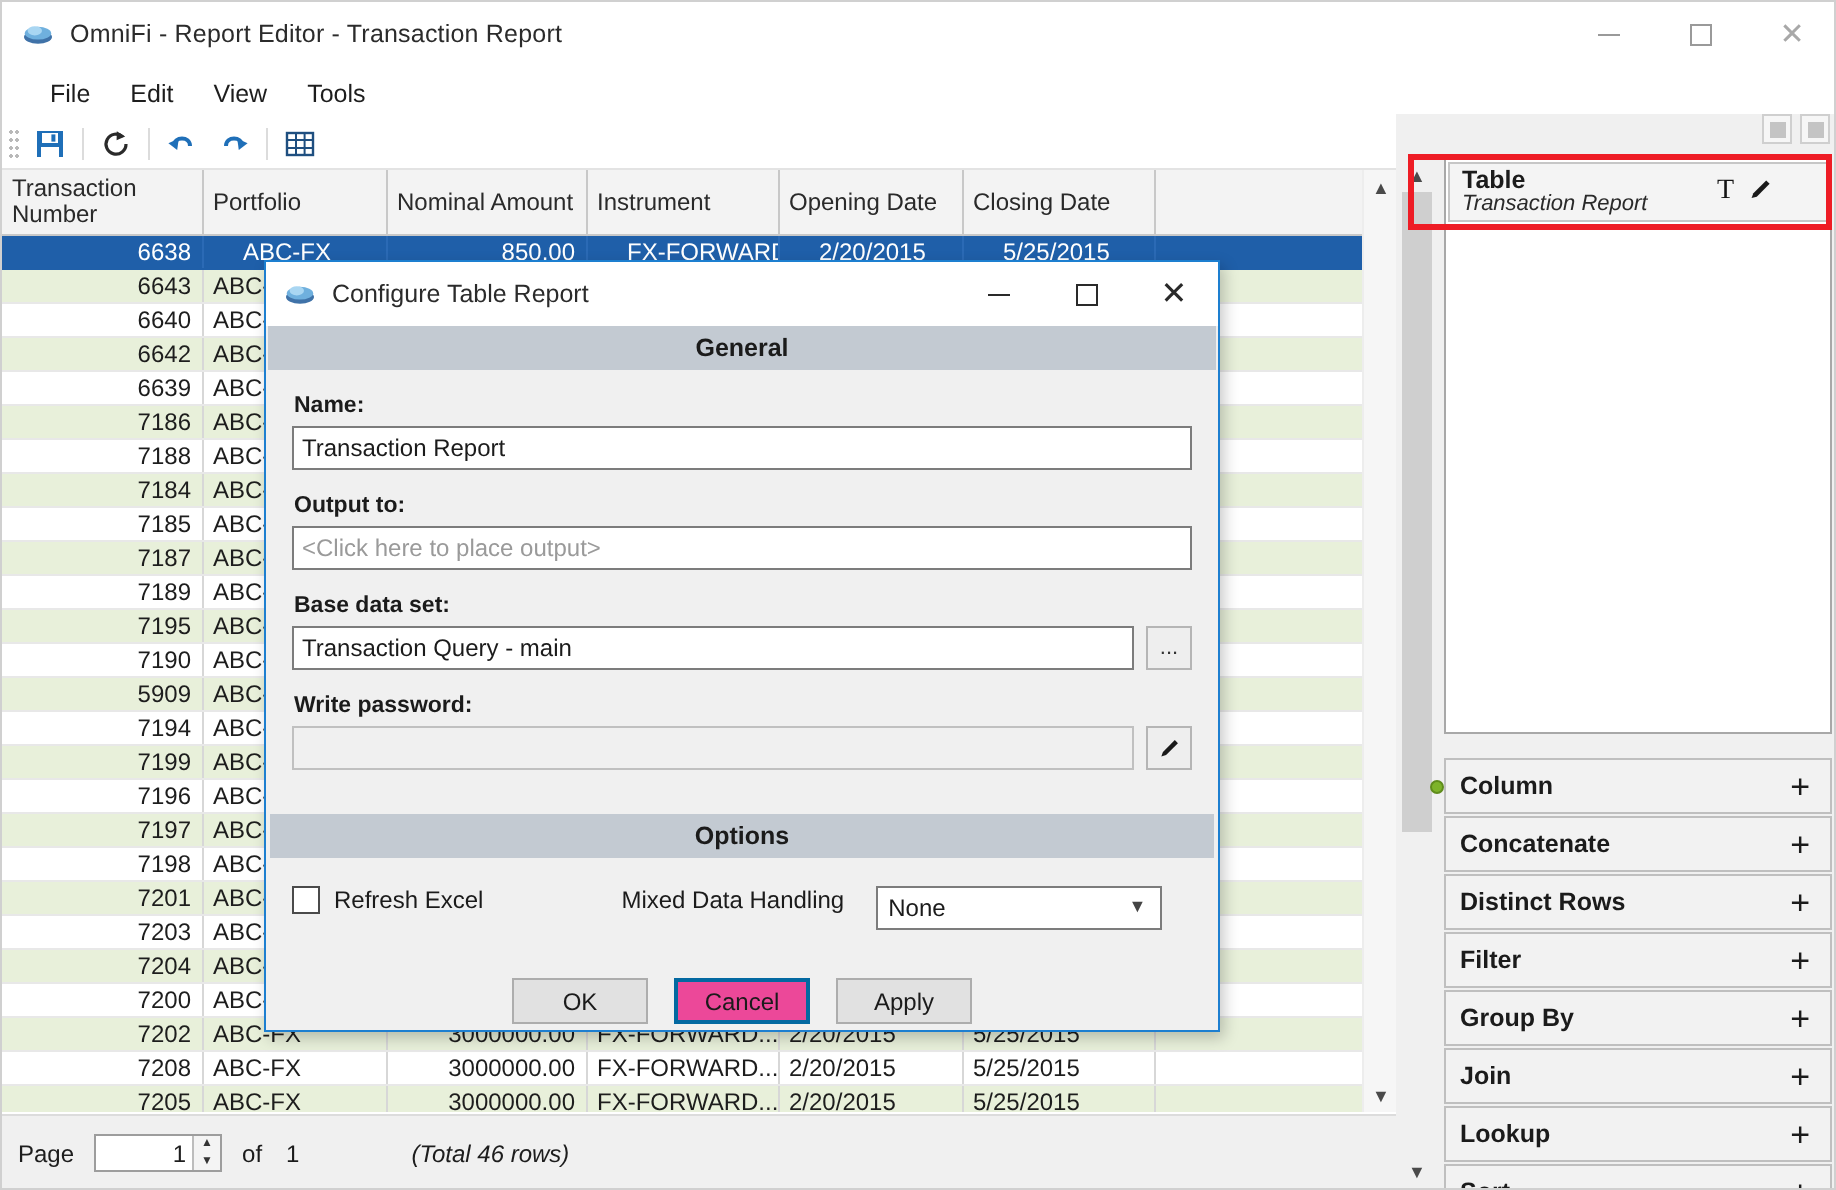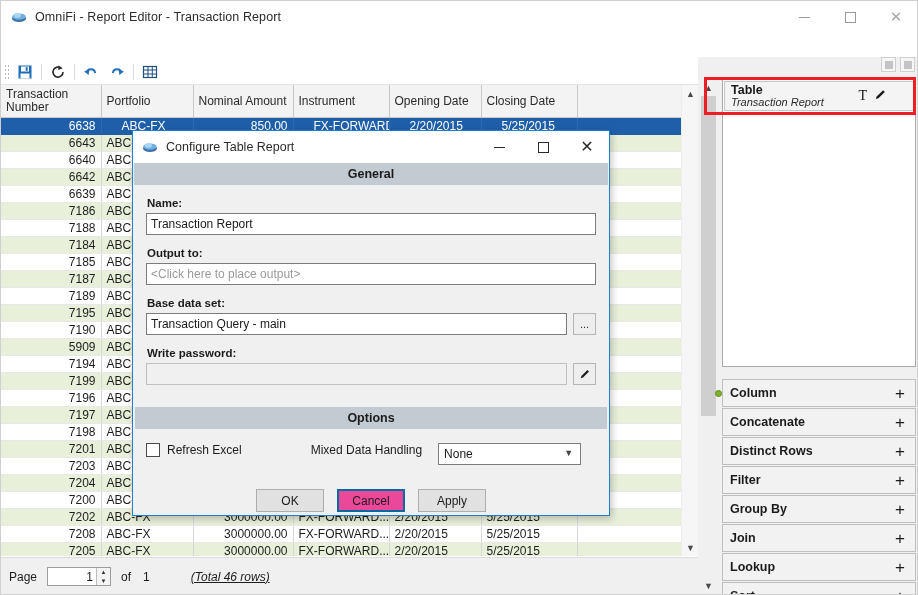--- a/index.html
+++ b/index.html
@@ -134,21 +134,21 @@
   }
   .spin input {
     border:0; outline:0; width: 48px; text-align:right; padding-right:3px;
     font-family:"Liberation Sans", sans-serif; font-size:12px; background:transparent; color:#1d1d1d;
   }
   .spin .arrows { width:14px; border-left:1px solid #bdbdbd; display:flex; flex-direction:column;
                   background:#f4f4f4;}
   .spin .arrows div { flex:1; display:flex; align-items:center; justify-content:center; font-size:6px; color:#333;}
   #statusbar .of { margin: 0 8px 0 10px; }
   #statusbar .pagetotal { margin-left: 4px; }
-  #statusbar .total { margin-left: 41px; font-style: italic; color:#1d1d1d;text-decoration:underline; }
+  #statusbar .total { margin-left: 56px; font-style: italic; color:#1d1d1d; }
 
   
   #rightpanel {
     position: absolute; left: 697px; top: 56px; width: 221px; height: 539px;
     background: #f0f0f0;
   }
   #panelhdrbtns { position:absolute; right: 4px; top: 0px; display:flex; gap:4px;}
   .pbtn { width:15px; height:15px; border:1px solid #cfcfcf; background:#f6f6f6;
           display:flex;align-items:center;justify-content:center;}
   .pbtn i { display:block; width:8px; height:8px; background:#c4c4c4; }
@@ -270,20 +270,26 @@
         </div>
       <div class="wb">
           <span class="sq"></span>
         </div>
       <div class="wb">
           <span class="ex">✕</span>
         </div>
     </div>
   </div>
 
+  <div id="menubar">
+    <div class="mi">File</div>
+    <div class="mi">Edit</div>
+    <div class="mi">View</div>
+    <div class="mi">Tools</div>
+  </div>
 
   <div id="toolbar">
     <span class="grip"></span>
     <div class="tbtn">
       <svg width="16" height="16" viewBox="0 0 16 16">
         <rect x="1.5" y="1.5" width="13" height="13" fill="#1f6fb8"></rect>
         <rect x="4" y="2.5" width="8" height="5" fill="#ffffff"></rect>
         <rect x="8.7" y="3.2" width="2" height="3.6" fill="#1f6fb8"></rect>
         <rect x="3.5" y="9.5" width="9" height="5" fill="#ffffff"></rect>
       </svg>

